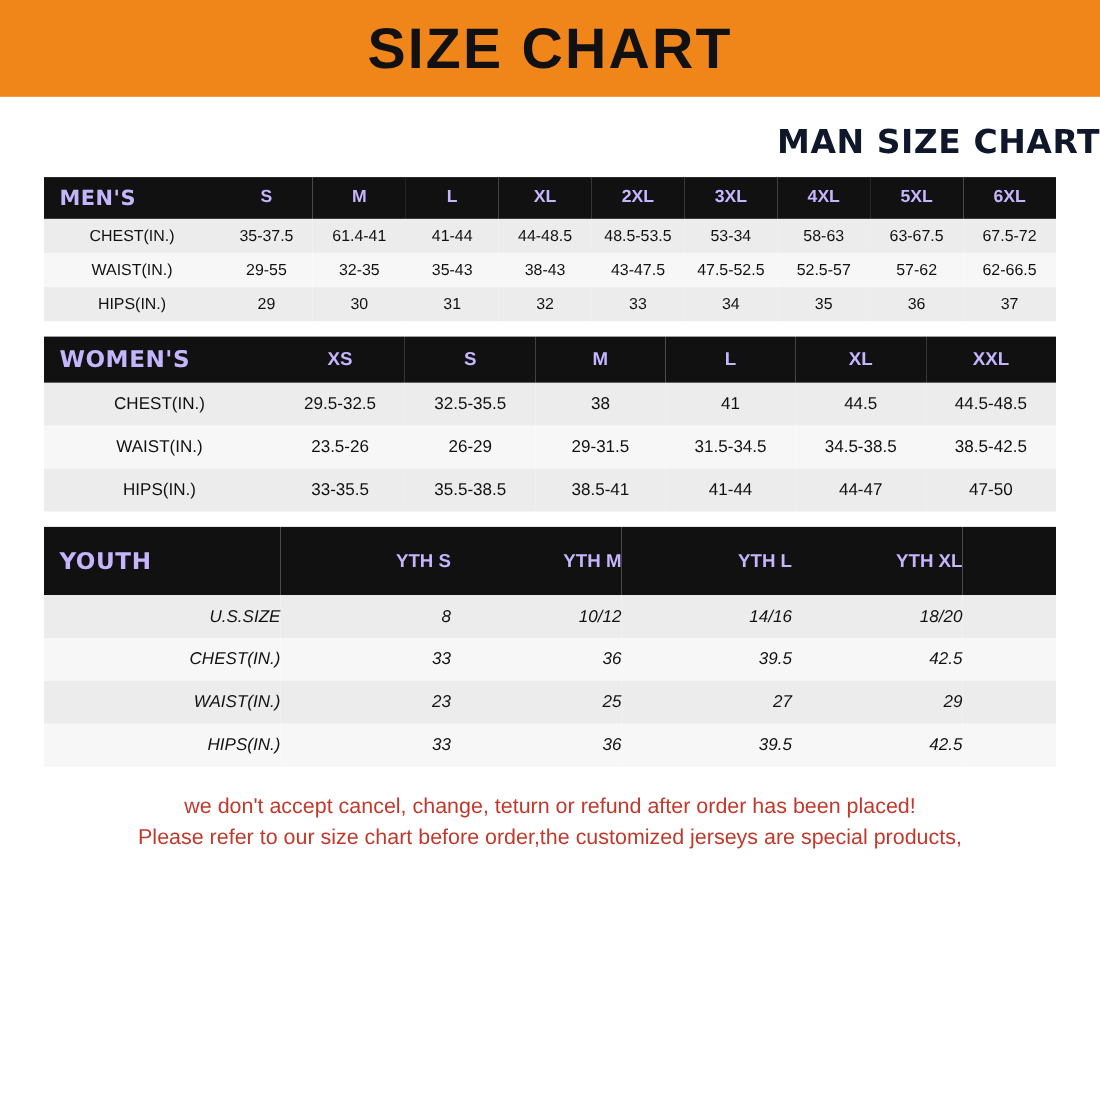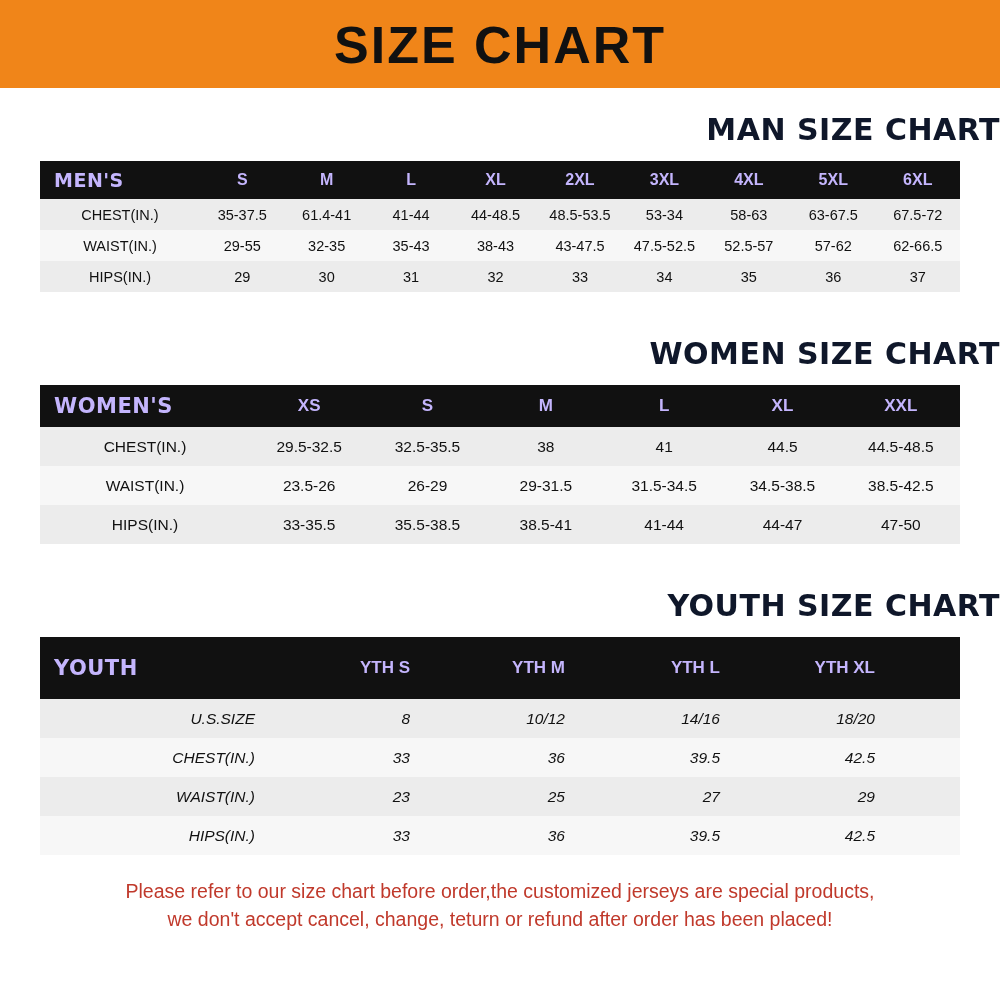--- a/index.html
+++ b/index.html
@@ -186,21 +186,20 @@
           <td>33</td>
           <td>34</td>
           <td>35</td>
           <td>36</td>
           <td>37</td>
         </tr>
       </tbody>
     </table>
   </div>
 
-  <div class="section-title women-title">WOMEN SIZE CHART</div>
   <div class="table-wrap women">
     <table class="size-table">
       <colgroup>
         <col style="width:210px">
         <col span="6">
       </colgroup>
       <thead>
         <tr>
           <th class="corner">WOMEN'S</th>
           <th>XS</th>
@@ -236,21 +235,20 @@
           <td>35.5-38.5</td>
           <td>38.5-41</td>
           <td>41-44</td>
           <td>44-47</td>
           <td>47-50</td>
         </tr>
       </tbody>
     </table>
   </div>
 
-  <div class="section-title youth-title">YOUTH SIZE CHART</div>
   <div class="table-wrap youth">
     <table class="size-table">
       <colgroup>
         <col style="width:215px">
         <col span="4" style="width:155px">
         <col>
       </colgroup>
       <thead>
         <tr>
           <th class="corner">YOUTH</th>
@@ -292,17 +290,17 @@
           <td>36</td>
           <td>39.5</td>
           <td>42.5</td>
           <td></td>
         </tr>
       </tbody>
     </table>
   </div>
 
   <div class="note">
+    <span class="note-line">we don't accept cancel, change, teturn or refund after order has been placed!</span>
     <span class="note-line">Please refer to our size chart before order,the customized jerseys are special products,</span>
-    <span class="note-line">we don't accept cancel, change, teturn or refund after order has been placed!</span>
   </div>
 
 </div>
 
 </body></html>

